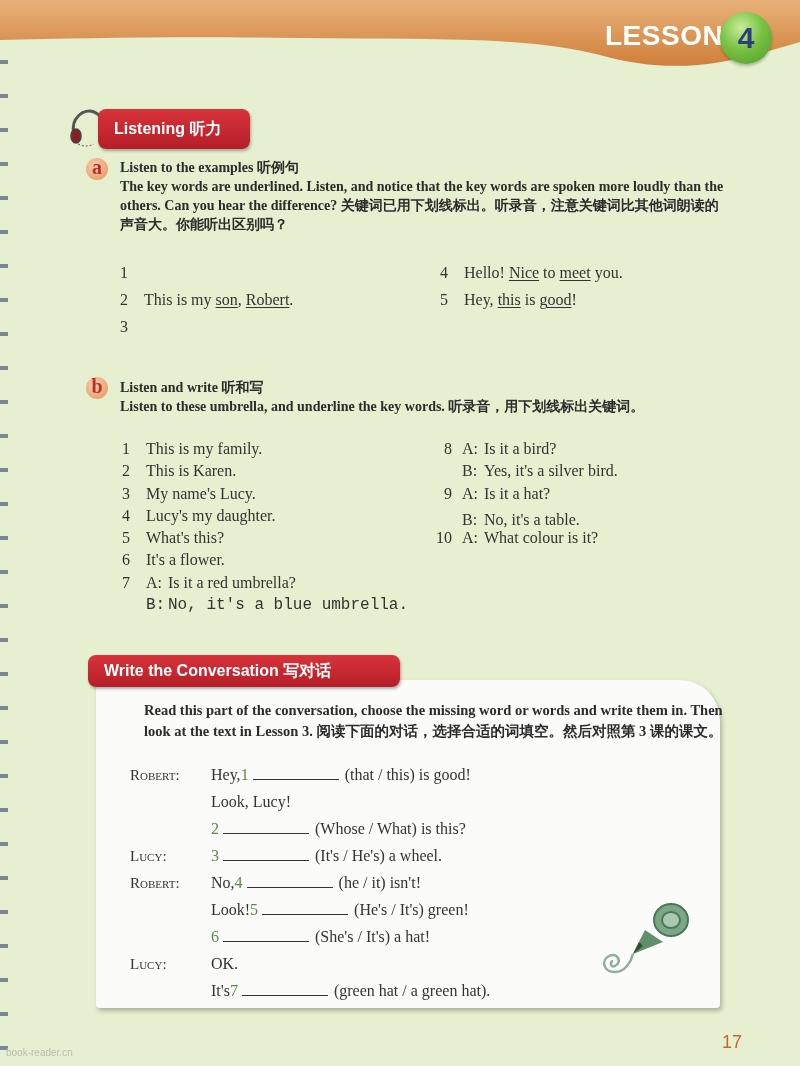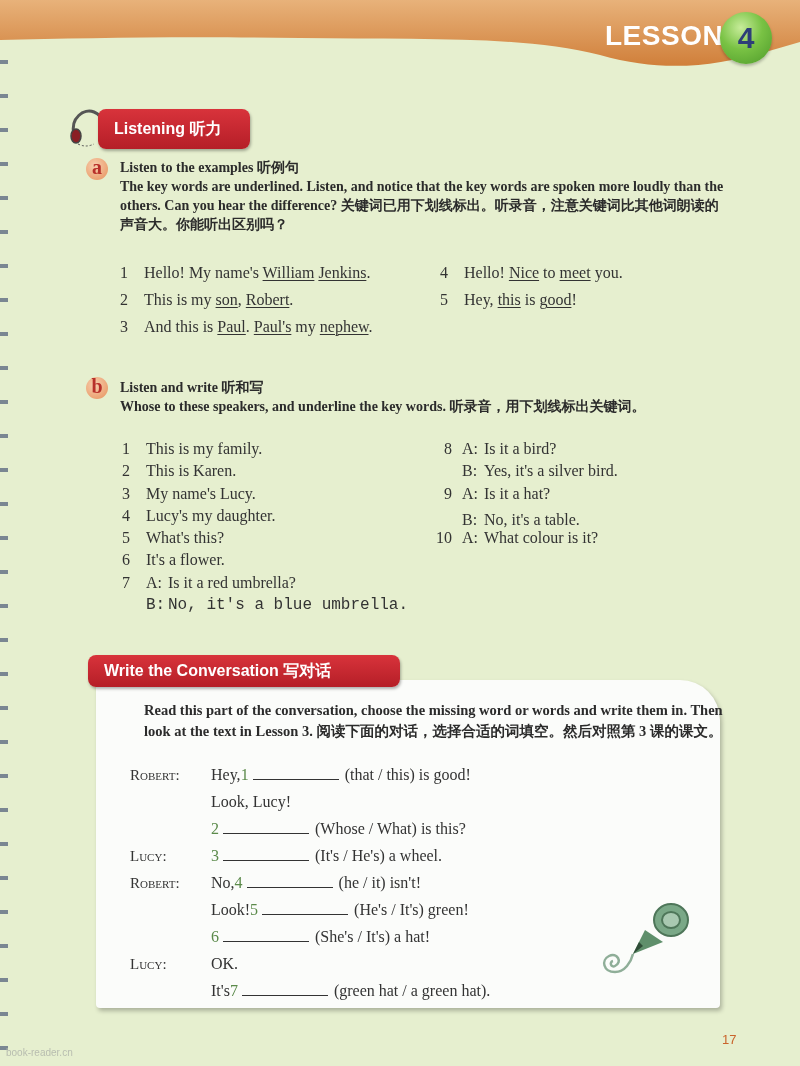--- a/index.html
+++ b/index.html
@@ -65,21 +65,21 @@
   }
   .card-instr {
     position: absolute; left: 144px; top: 700px; width: 600px;
     font-weight: bold; font-size: 14.5px; line-height: 21px; color: #2b2b2b;
   }
   .dialog { position: absolute; left: 130px; top: 766px; font-size: 16px; color: #333; }
   .dline { display: flex; height: 27px; align-items: baseline; }
   .speaker { width: 81px; font-variant: small-caps; font-size: 15px; color: #333; }
   .gapnum { color: #5b8a4a; }
   .blank { display: inline-block; width: 86px; border-bottom: 1px solid #333; margin: 0 6px 0 4px; height: 12px; }
-  .page-num { position: absolute; left: 722px; top: 1032px; font-family: "Liberation Sans", "DejaVu Sans", sans-serif; font-size: 13px; color: #c9642c; }
+  .page-num { position: absolute; left: 722px; top: 1032px; font-family: "Liberation Sans", "DejaVu Sans", sans-serif; font-size: 18px; color: #c9642c; }
   .watermark { position: absolute; left: 6px; top: 1047px; font-family: "Liberation Sans", "DejaVu Sans", sans-serif; font-size: 10px; color: #b8bdb0; }
   .pen { position: absolute; left: 585px; top: 890px; width: 120px; height: 100px; }
 </style>
 </head>
 <body>
 
 <div class="spine"></div>
 
 <svg class="header-wave" viewBox="0 0 800 80" preserveAspectRatio="none">
   <defs>
@@ -104,46 +104,44 @@
 
 <div class="ex-letter" style="left:86px; top:158px;">a</div>
 <div class="ex-head" style="left:120px; top:158px; width:610px;">
   <span class="title">Listen to the examples 听例句</span>
   <span>The key words are underlined. Listen, and notice that the key words are spoken more loudly than the others. Can you hear the difference? 关键词已用下划线标出。听录音，注意关键词比其他词朗读的声音大。你能听出区别吗？</span>
 </div>
 
 <div class="list" style="left:120px; top:264px;">
   <div class="row">
     <span class="num">1</span>
-    <span><span>Hello! My name's </span><u>William</u><span> </span><u>Jenkins</u><span>.</span></span>
   </div>
   <div class="row">
     <span class="num">2</span>
     <span><span>This is my </span><u>son</u><span>, </span><u>Robert</u><span>.</span></span>
   </div>
   <div class="row">
     <span class="num">3</span>
-    <span><span>And this is </span><u>Paul</u><span>. </span><u>Paul's</u><span> my </span><u>nephew</u><span>.</span></span>
   </div>
 </div>
 <div class="list" style="left:440px; top:264px;">
   <div class="row">
     <span class="num">4</span>
     <span><span>Hello! </span><u>Nice</u><span> to </span><u>meet</u><span> you.</span></span>
   </div>
   <div class="row">
     <span class="num">5</span>
     <span><span>Hey, </span><u>this</u><span> is </span><u>good</u><span>!</span></span>
   </div>
 </div>
 
 <div class="ex-letter" style="left:86px; top:377px;">b</div>
 <div class="ex-head" style="left:120px; top:378px; width:620px;">
   <span class="title">Listen and write 听和写</span>
-  <span>Whose to these speakers, and underline the key words. 听录音，用下划线标出关键词。</span>
+  <span>Listen to these umbrella, and underline the key words. 听录音，用下划线标出关键词。</span>
 </div>
 
 <div class="list list-b" style="left:122px; top:440px;">
   <div class="row">
       <span class="num">1</span>
       <span>This is my family.</span>
     </div>
   <div class="row">
       <span class="num">2</span>
       <span>This is Karen.</span>

